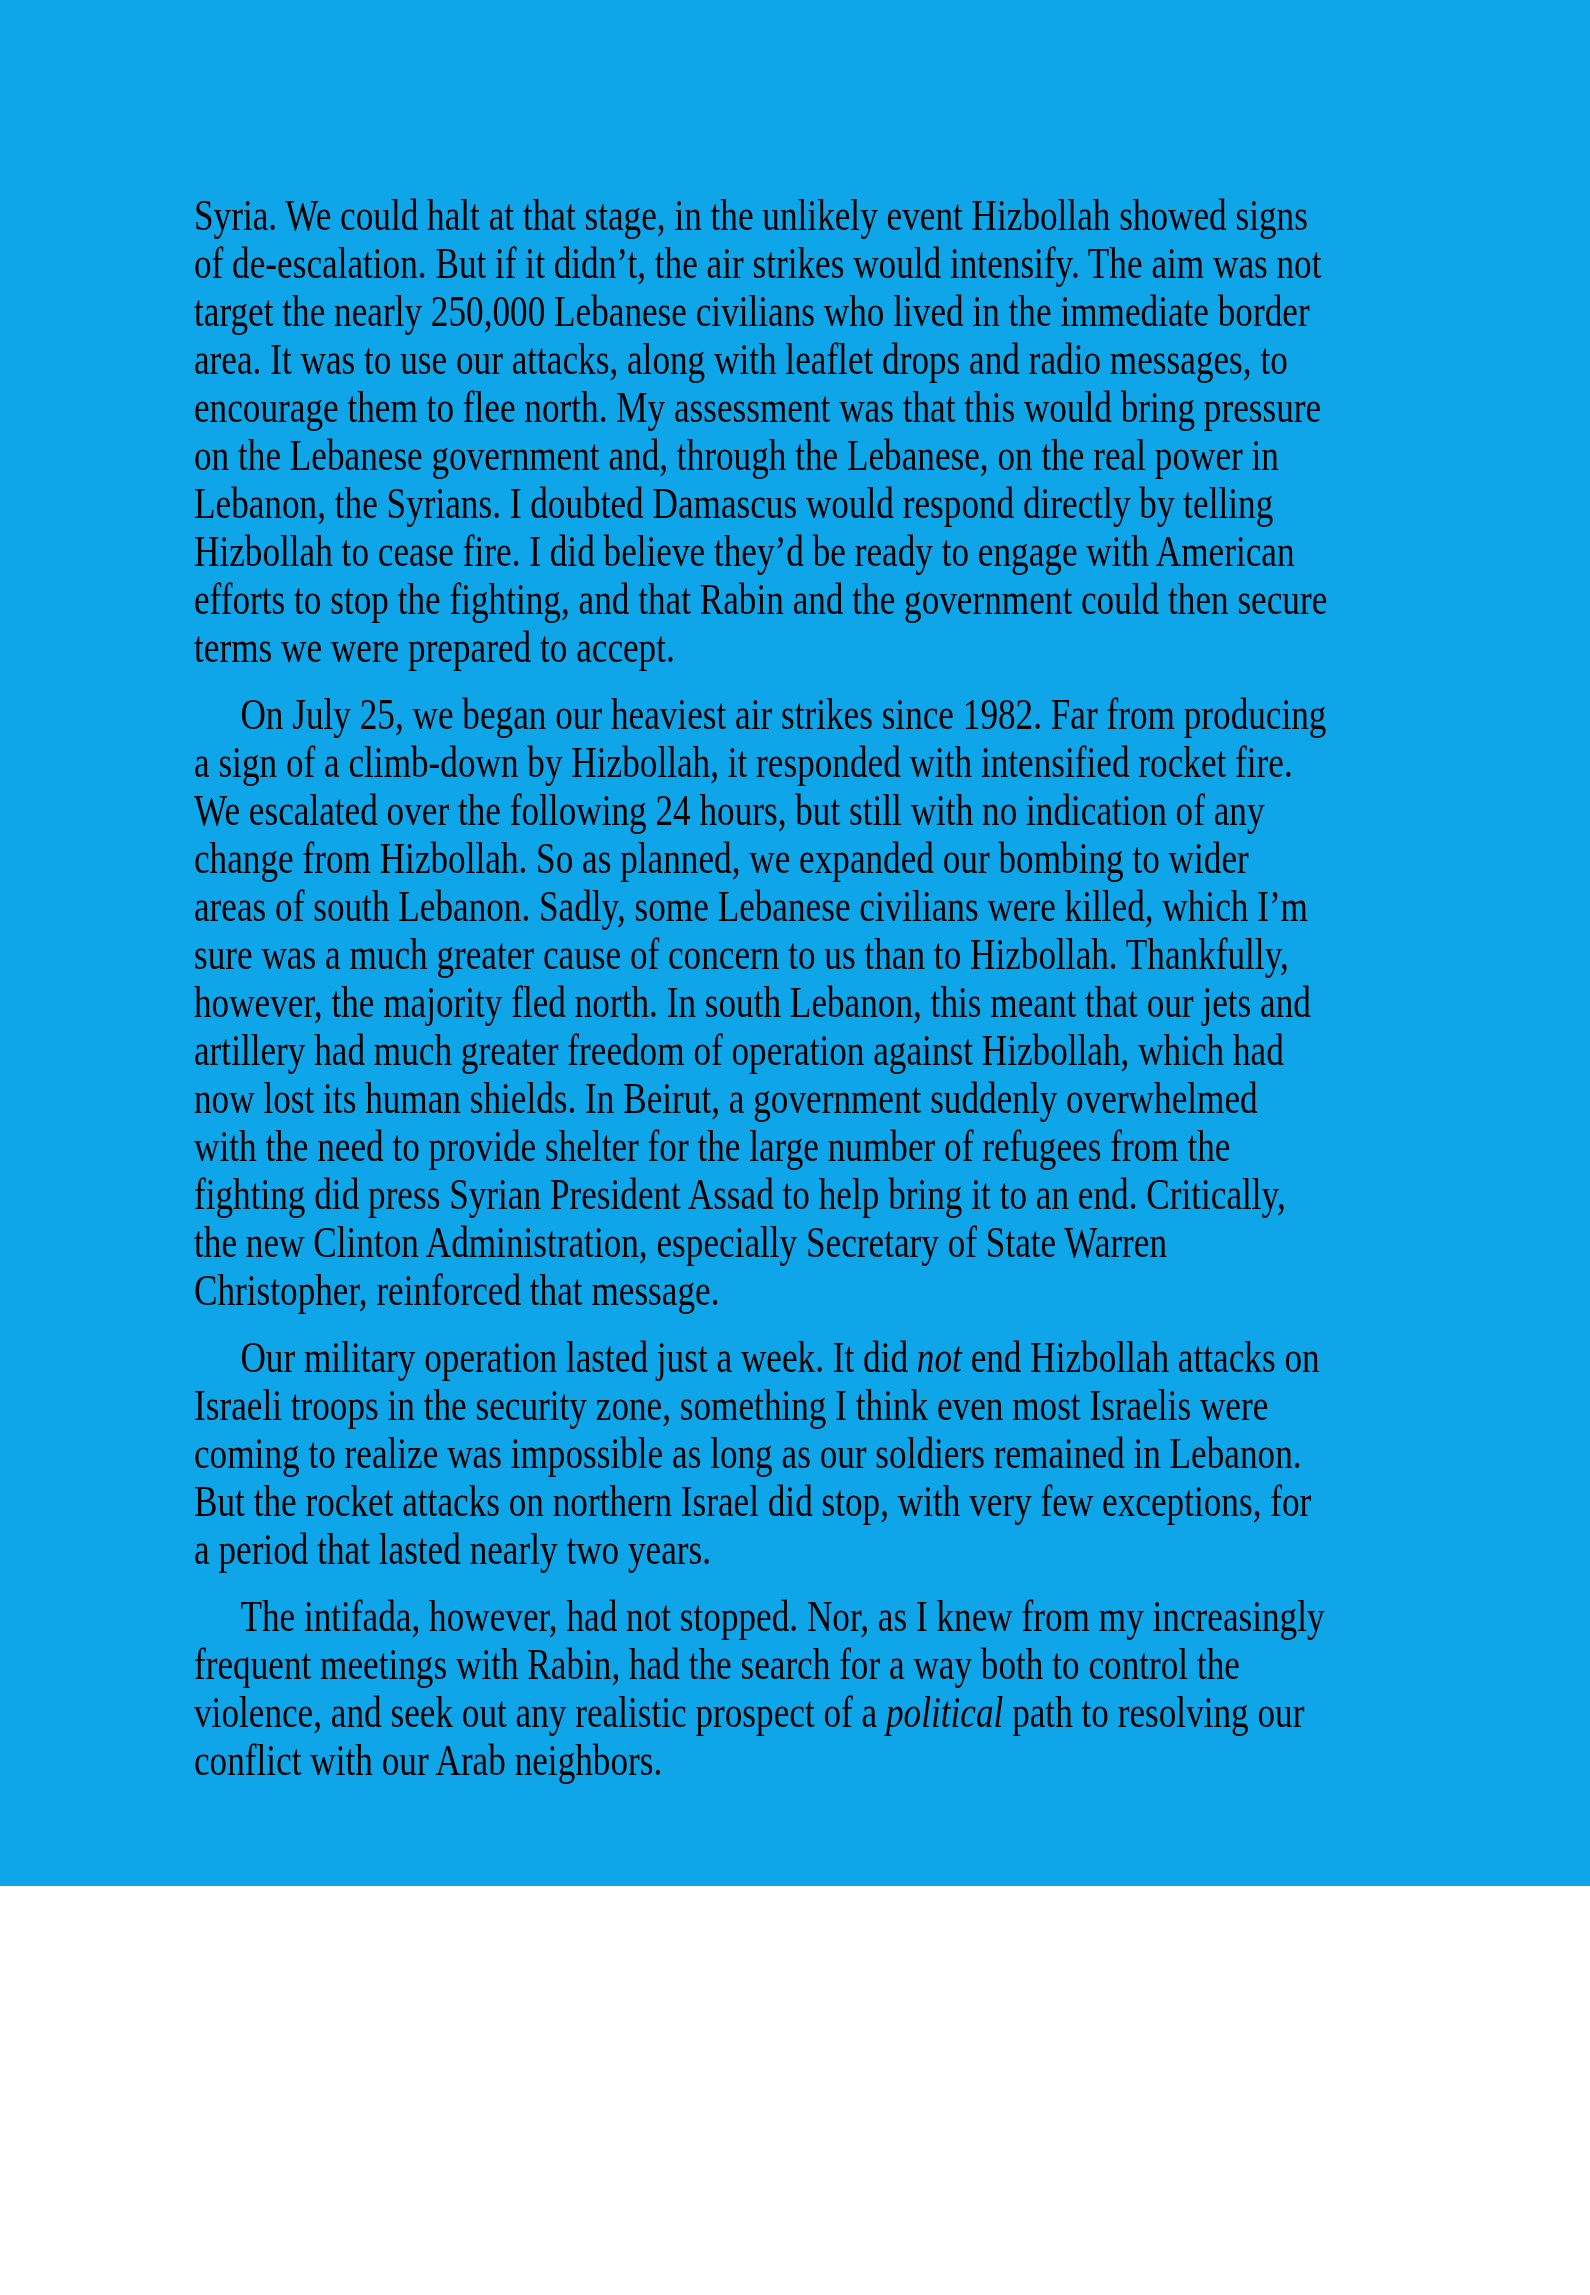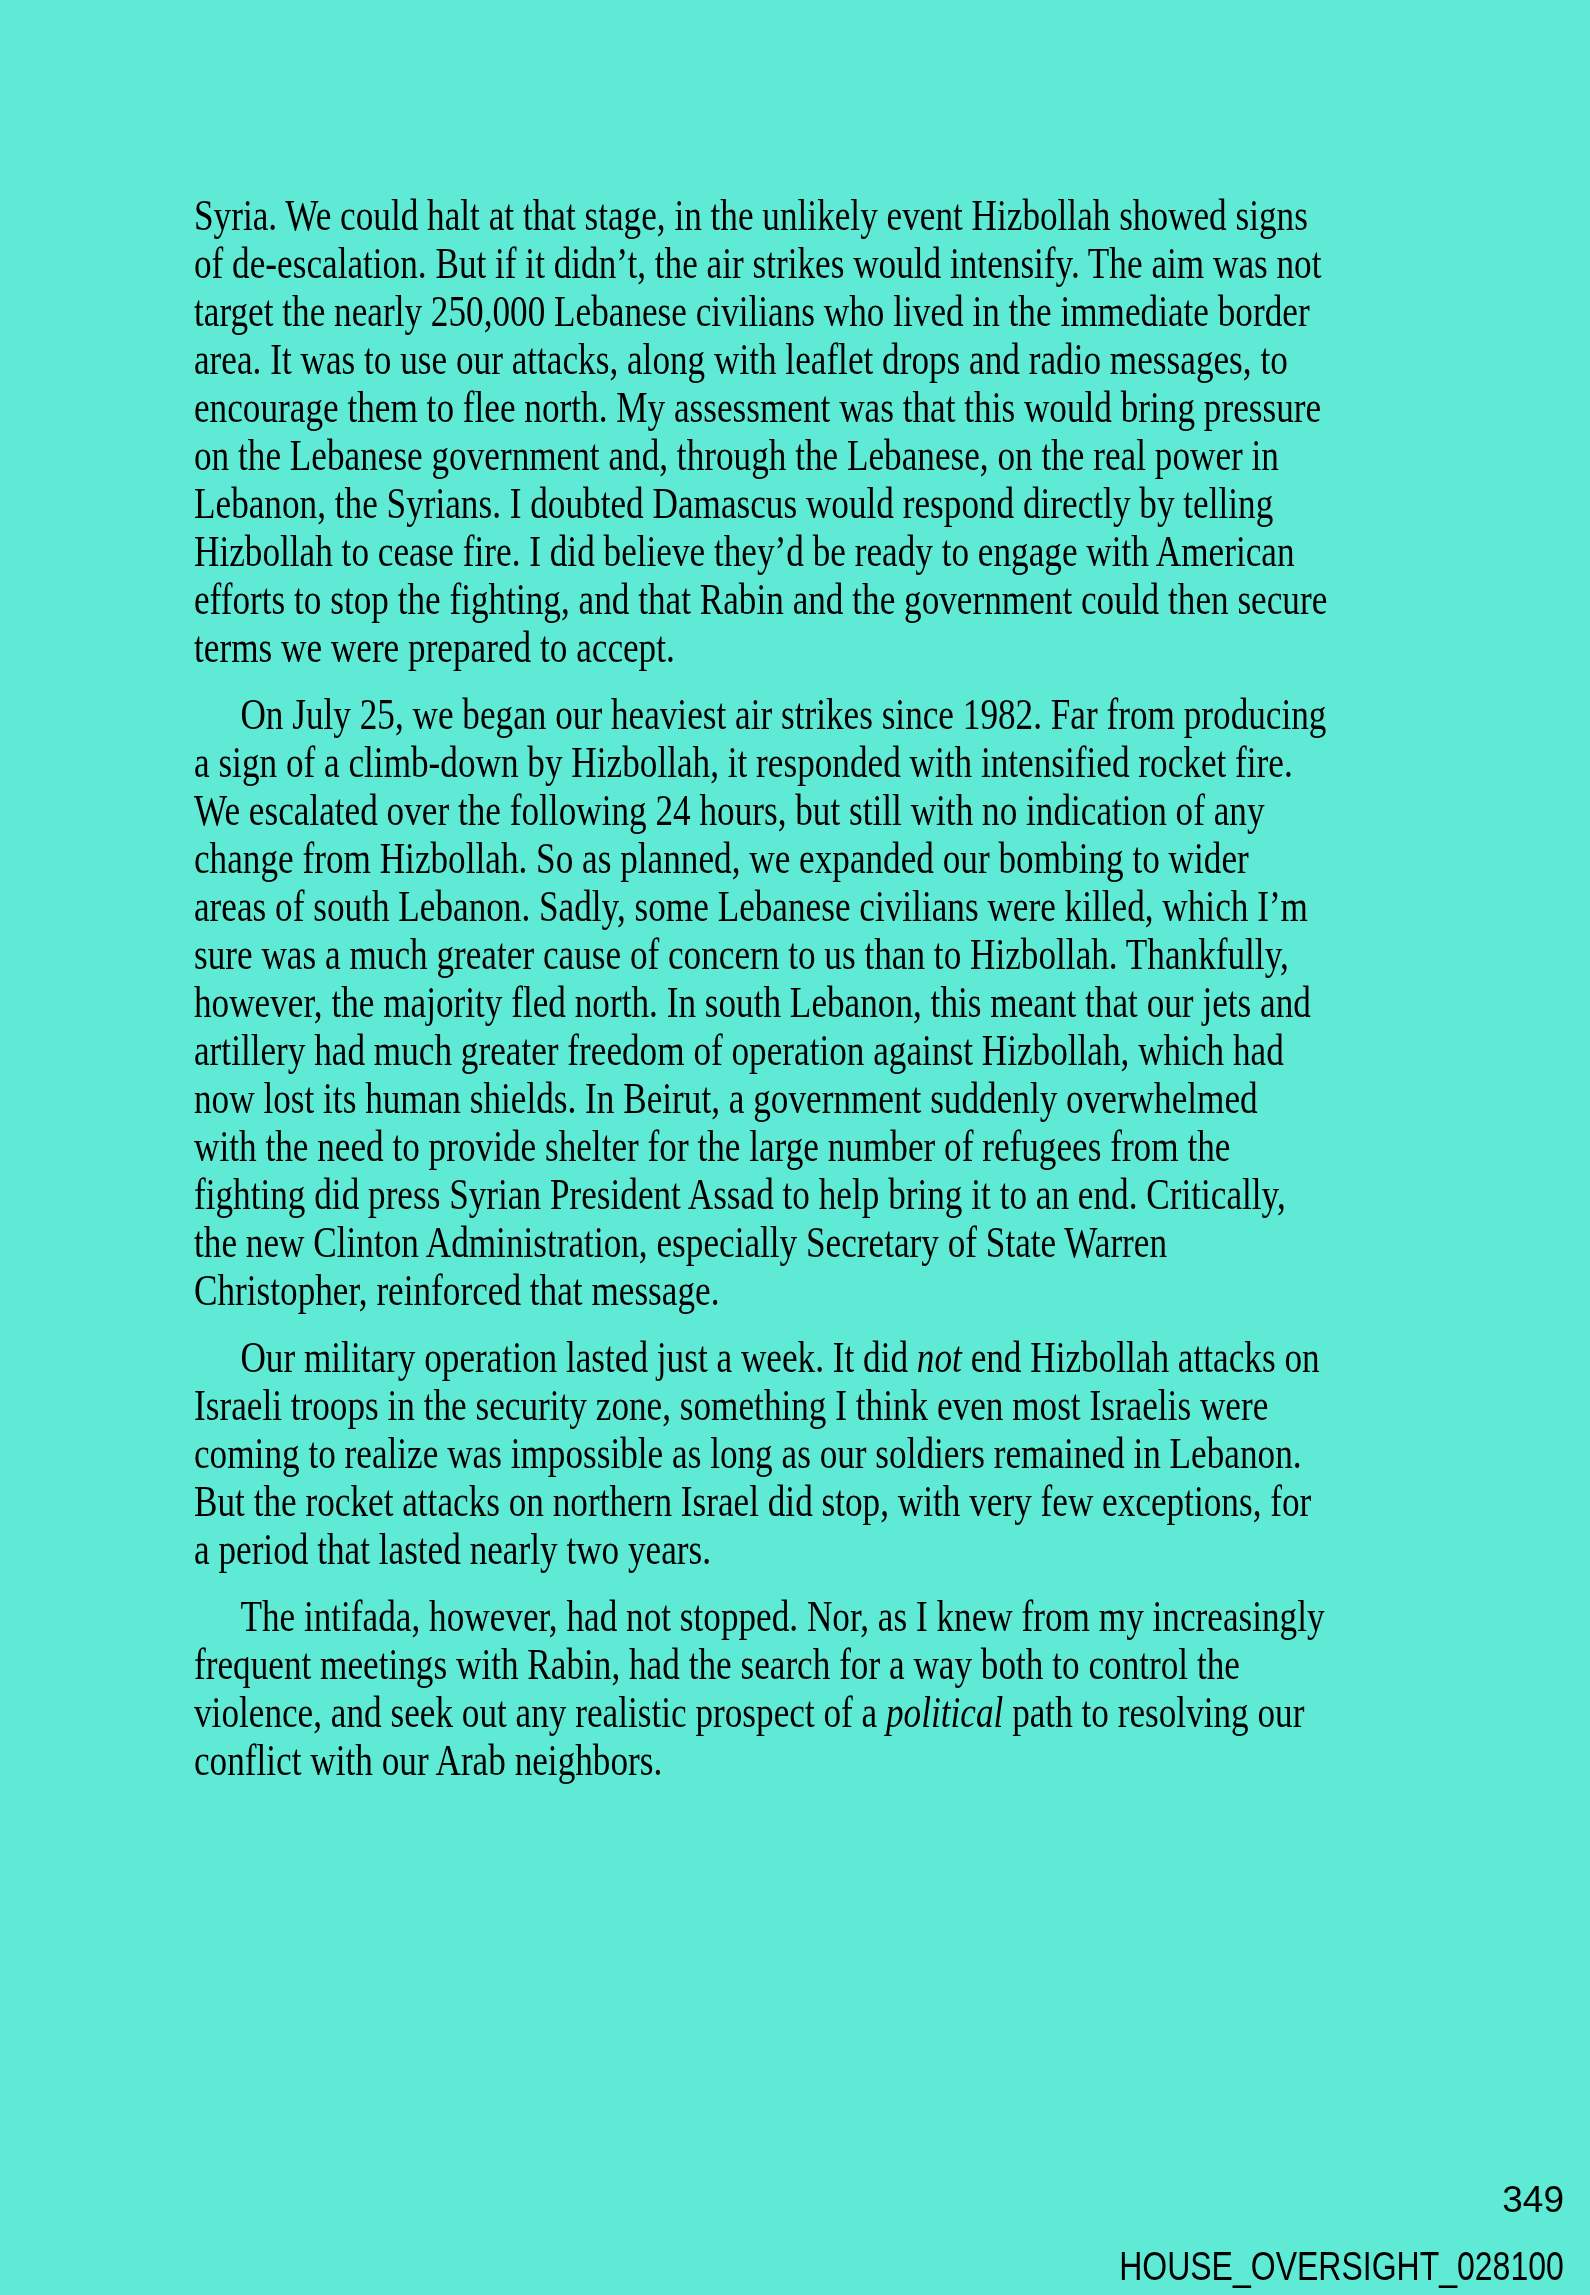--- a/index.html
+++ b/index.html
@@ -3,22 +3,22 @@
 <meta charset="utf-8">
 <style>
   html, body {
     margin: 0;
     padding: 0;
     background: #ffffff;
   }
   .page {
     position: relative;
     width: 1591px;
-    height: 2295px;
-    background: #5eead4;
+    height: 1886px;
+    background: #0ea5e9;
     color: #000000;
     font-family: "Liberation Serif", serif;
     overflow: hidden;
   }
   .textblock {
     position: absolute;
     left: 194px;
     top: 192px;
     width: 1527px;
     font-size: 44px;

